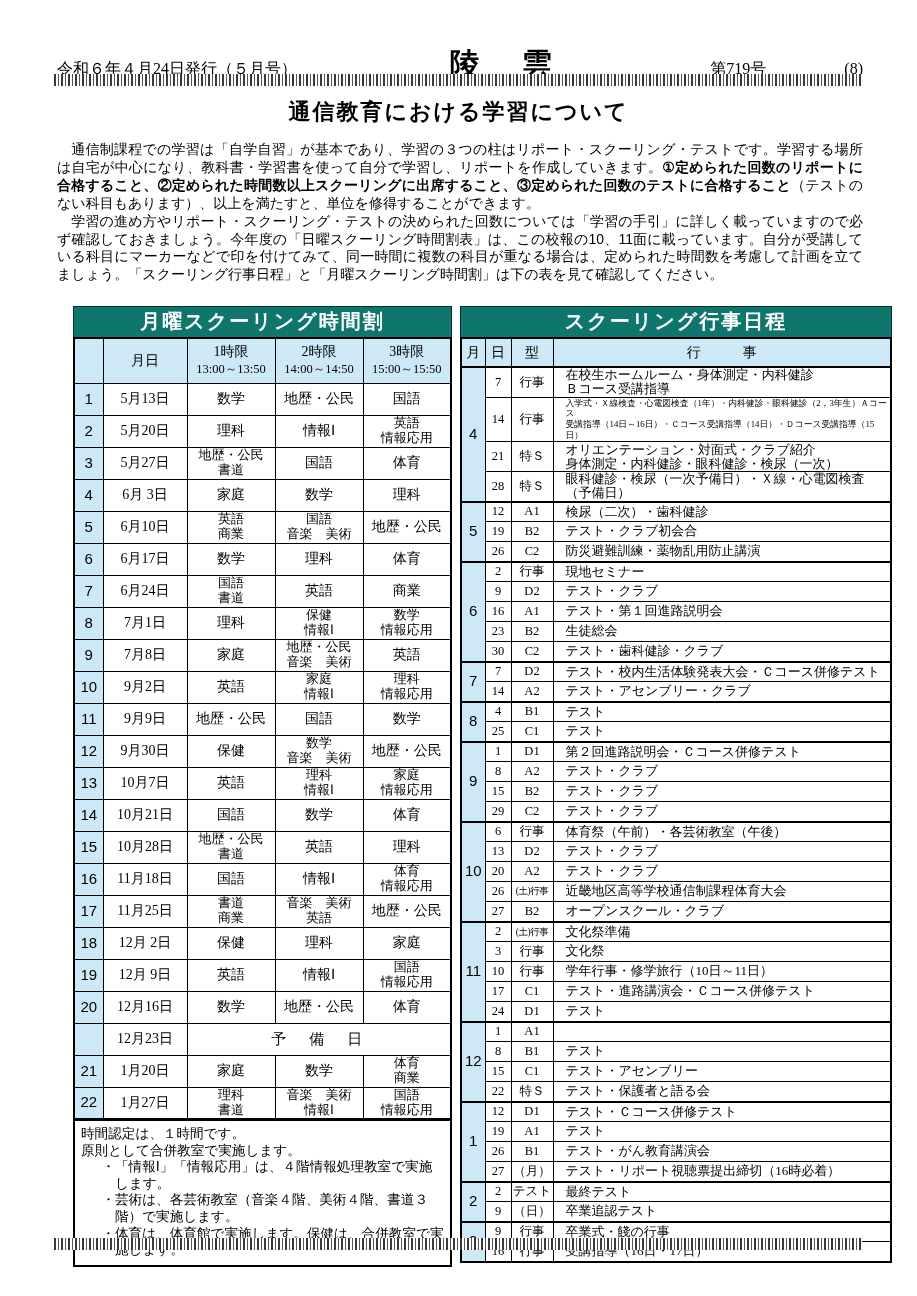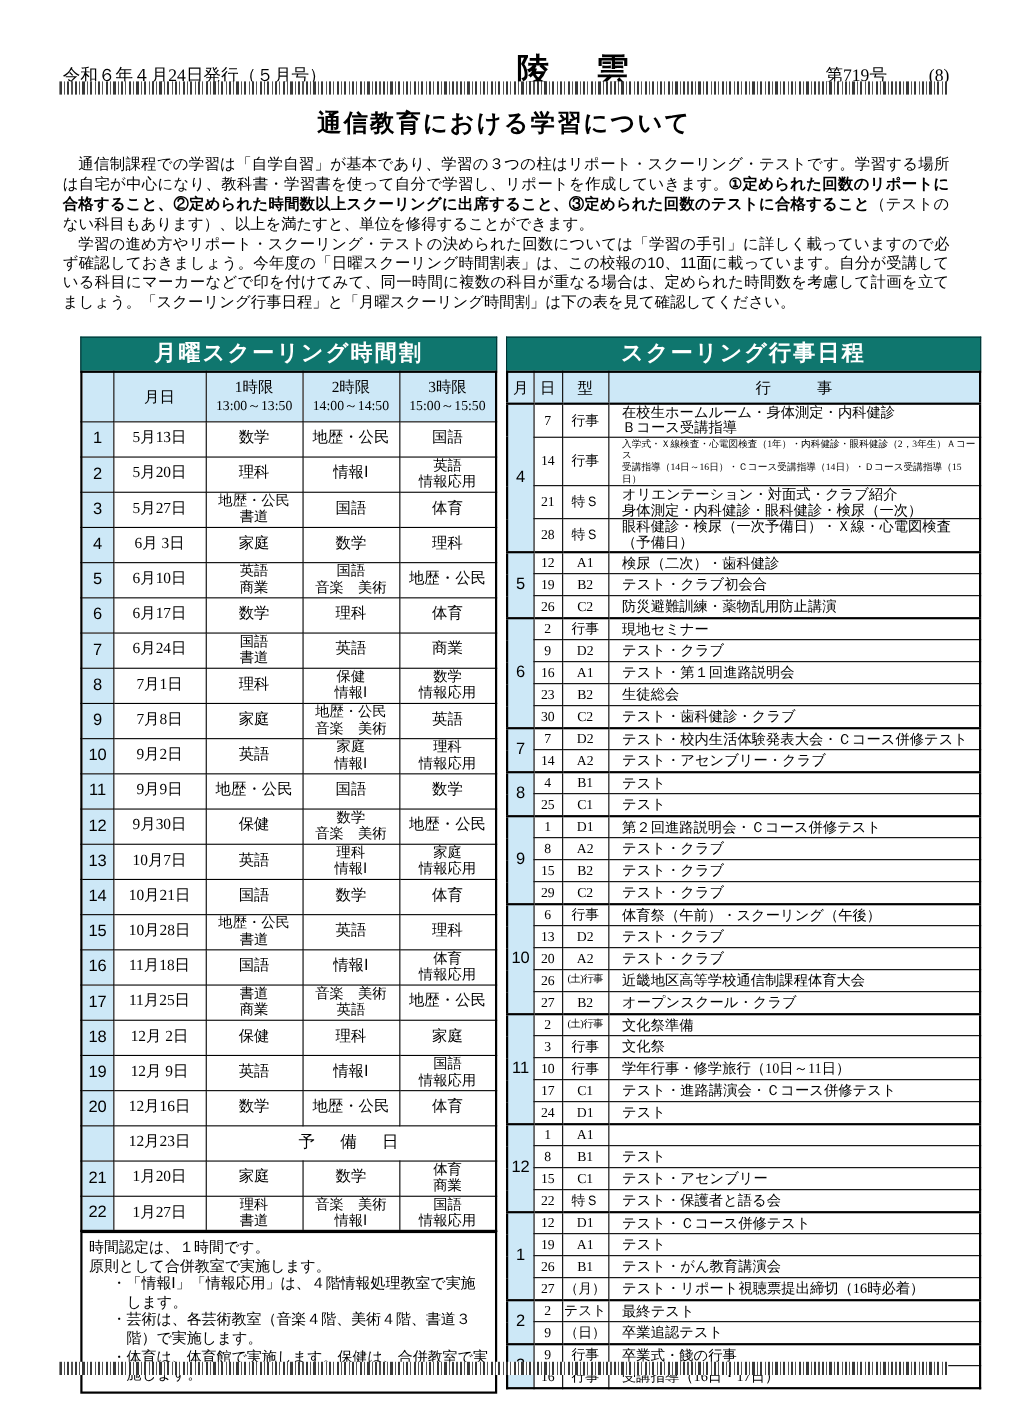--- a/index.html
+++ b/index.html
@@ -8,21 +8,21 @@
     width:917px; height:1296px; position:relative;
     font-family:"Liberation Sans", sans-serif; color:#000;
     overflow:hidden;
   }
   .masthead {
     position:absolute; top:44px; left:57px; width:806px;
     display:flex; align-items:baseline; justify-content:space-between;
     font-family:"Liberation Serif", serif; font-size:16px;text-align:right;
   }
   .masthead .paper-name { font-size:30px; font-weight:bold; letter-spacing:6px; }
-  .masthead .right-part { display:flex; gap:38px; align-items:baseline; }
+  .masthead .right-part { display:flex; gap:78px; align-items:baseline; }
   .stripes {
     position:absolute; left:54px; width:808px; height:12px;
     background:repeating-linear-gradient(90deg,#3a3a3a 0 2px,#fff 2px 4px,#555 4px 5px,#fff 5px 7px);
   }
   .stripes.top { top:74px; }
   .stripes.bottom { top:1238px; }
   .main-title {
     position:absolute; top:97px; left:0; width:100%;
     text-align:center; font-size:22px; font-weight:bold; letter-spacing:2px;
   }
@@ -428,21 +428,21 @@
             <td class="day">29</td>
             <td class="type">C2</td>
             <td class="event">テスト・クラブ</td>
           </tr>
         </tbody>
         <tbody>
           <tr>
             <td class="month" rowspan="5">10</td>
             <td class="day">6</td>
             <td class="type">行事</td>
-            <td class="event">体育祭（午前）・スクーリング（午後）</td>
+            <td class="event">体育祭（午前）・各芸術教室（午後）</td>
           </tr>
           <tr>
             <td class="day">13</td>
             <td class="type">D2</td>
             <td class="event">テスト・クラブ</td>
           </tr>
           <tr>
             <td class="day">20</td>
             <td class="type">A2</td>
             <td class="event">テスト・クラブ</td>

